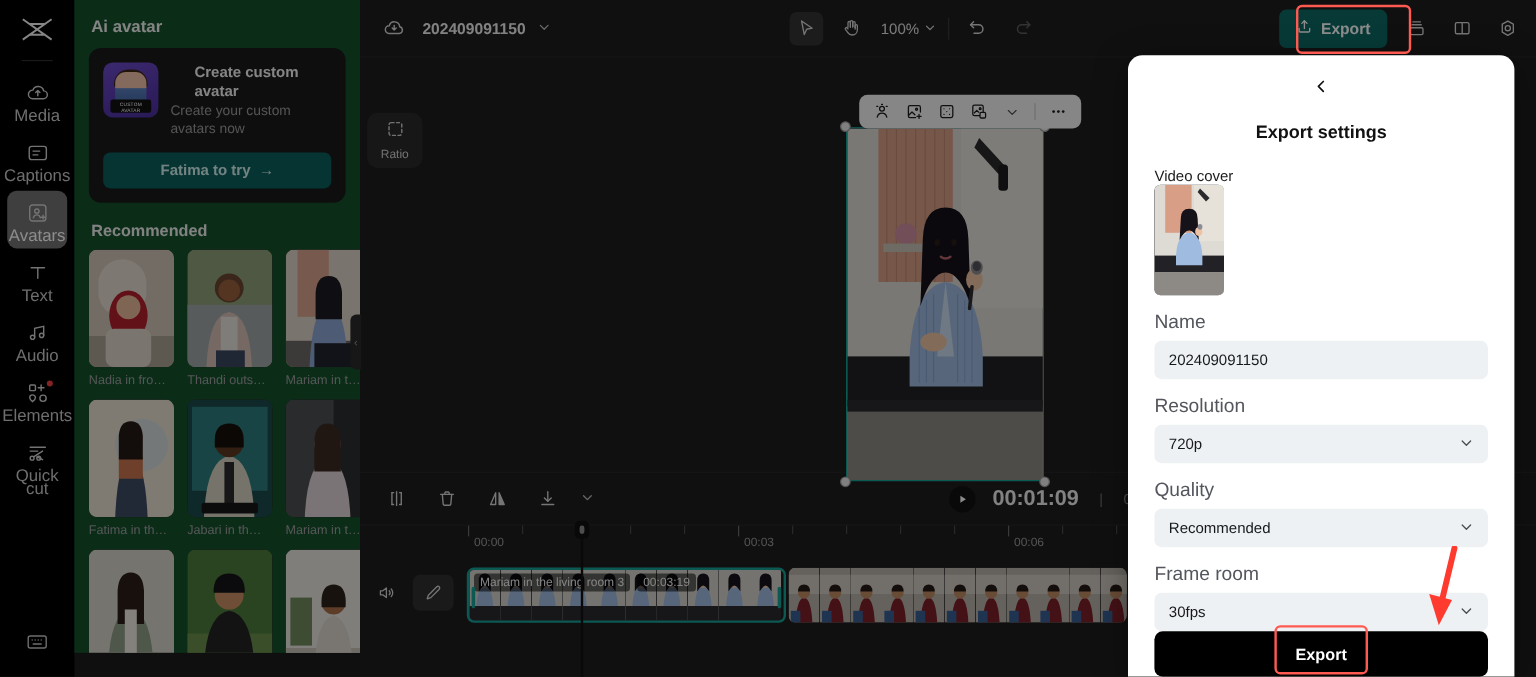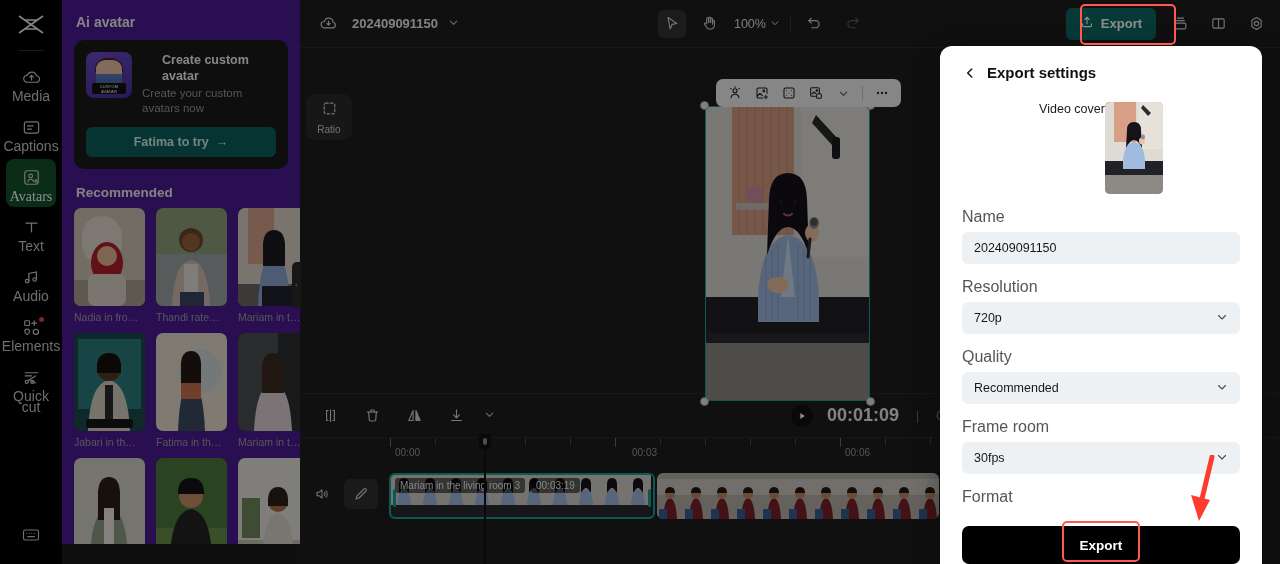--- a/index.html
+++ b/index.html
@@ -20,31 +20,31 @@
     background: #000; display: flex; flex-direction: column; align-items: center;
     padding-top: 8px; z-index: 5;
   }
   .logo { width: 40px; height: 34px; display: flex; align-items: center; justify-content: center; margin-bottom: 4px; }
   .rail-div { width: 26px; height: 1px; background: #2e2e2e; margin: 4px 0 8px; }
   .rail-item {
     width: 50px; padding: 7px 0 5px; margin-bottom: 2px;
     display: flex; flex-direction: column; align-items: center; gap: 3px;
     border-radius: 8px; cursor: pointer; position: relative;
   }
-  .rail-item.active { background: #14532d; font-family: Liberation Serif, serif; }
+  .rail-item.active { background: #737373; }
   .rail-ico { width: 22px; height: 22px; display: flex; align-items: center; justify-content: center; color: #d2d2d2; }
   .rail-lbl { font-size: 14px; color: #c8c8c8; line-height: 11px; text-align: center; }
   .rail-item.active .rail-lbl { color: #fff; }
   .dot-red { position: absolute; width: 5px; height: 5px; border-radius: 50%; background: #f04142; top: 8px; right: 12px; }
   .rail-bottom { position: absolute; bottom: 18px; left: 0; width: 62px; display: flex; justify-content: center; }
 
   
   .panel {
     position: absolute; left: 62px; top: 0; width: 238px; height: 544px;
-    background: #4c1d95; overflow: hidden; z-index: 5;
+    background: #14532d; overflow: hidden; z-index: 5;
   }
   .panel-title { font-size: 14px; font-weight: 600; color: #f0f0f0; padding: 14px 14px 10px; }
   .promo {
     margin: 0 12px; background: #1b1b1d; border-radius: 10px; padding: 12px;
   }
   .promo-row { display: flex; gap: 10px; }
   .promo-thumb {
     width: 46px; height: 46px; border-radius: 8px; flex: none; overflow: hidden;
     background: linear-gradient(160deg,#6d4ac9,#4a2f9e); position: relative;
   }
@@ -140,24 +140,24 @@
   .playhead { position: absolute; top: 0; width: 2px; background: #111; z-index: 20; }
   .playhead-knob { position: absolute; top: -3px; left: -5px; width: 12px; height: 15px; border-radius: 4px; background: #111; border: 2px solid #111; }
   .playhead-knob i { position:absolute; inset:2px; background:#8d8d8d; border-radius:2px; display:block; }
 
   
   .expanel {
     position: absolute; right: 18px; top: 46px; width: 322px; height: 518px;
     background: #ffffff; border-radius: 12px 12px 0 0; z-index: 70;
     padding: 18px 22px 0; box-shadow: 0 6px 28px rgba(0,0,0,0.35);
   }
-  .ex-head { display: flex; align-items: center; gap: 9px; }
+  .ex-head { display: flex; align-items: center; gap: 22px; flex-direction: column; }
   .ex-back { width: 16px; height: 16px; display: flex; align-items: center; justify-content: center; color: #111; cursor: pointer; }
   .ex-title { font-size: 15px; font-weight: 700; color: #111; }
-  .ex-cover-row { margin-top: 21px; display: flex; justify-content: center; align-items: flex-start; }
+  .ex-cover-row { margin-top: 21px; display: flex; justify-content: flex-end; align-items: flex-start; flex-direction: column; }
   .ex-cover-lbl { font-size: 12.5px; color: #1b1b1b; font-weight: 500; }
   .ex-cover-img { width: 58px; height: 92px; border-radius: 5px; overflow: hidden; background: #3d3a38; position: relative; cursor: pointer; }
   .fld { margin-top: 14px; }
   .fld-lbl { font-size: 16px; color: #53565c; margin-bottom: 6px; }
   .fld-box {
     height: 32px; border-radius: 6px; background: #eef1f4; display: flex; align-items: center;
     padding: 0 12px; font-size: 12.5px; color: #17181a; cursor: pointer;
   }
   .fld-box .v { flex: 1; }
   .fld-box .c { color: #4a4d52; font-size: 11px; }
@@ -311,63 +311,63 @@
           <svg width="71" height="98" viewBox="0 0 71 98" preserveAspectRatio="none">
             <rect width="71" height="98" fill="#8fa178"></rect>
             <rect y="46" width="71" height="52" fill="#9fa6a8"></rect>
             <circle cx="35" cy="32" r="12" fill="#6b4630"></circle>
             <circle cx="35" cy="34" r="9" fill="#97613f"></circle>
             <path d="M16 98 Q18 54 35 52 Q52 54 54 98z" fill="#d7bfb4"></path>
             <path d="M28 98 V56 h14 v42z" fill="#e8e4df"></path>
             <rect x="24" y="84" width="24" height="14" fill="#3a4560"></rect>
           </svg>
         </div>
-        <div class="card-lbl">Thandi rate…</div>
+        <div class="card-lbl">Thandi outs…</div>
       </div>
       <div class="card">
         <div class="card-img">
           <svg width="71" height="98" viewBox="0 0 71 98" preserveAspectRatio="none">
             <rect width="71" height="98" fill="#ddd3c6"></rect>
             <rect x="10" y="0" width="26" height="56" fill="#d9a38c"></rect>
             <rect y="76" width="71" height="22" fill="#6e6a66"></rect>
             <path d="M20 98 Q22 48 36 46 Q50 48 52 98z" fill="#8ca8d4"></path>
             <circle cx="36" cy="38" r="11" fill="#e8bb9a"></circle>
             <path d="M25 36 Q26 22 36 22 Q46 22 47 36 L47 58 L25 58z" fill="#1d1a22"></path>
             <rect x="24" y="78" width="34" height="20" fill="#20242c"></rect>
           </svg>
         </div>
         <div class="card-lbl">Mariam in t…</div>
       </div>
 
       <div class="card">
         <div class="card-img">
           <svg width="71" height="98" viewBox="0 0 71 98" preserveAspectRatio="none">
+            <rect width="71" height="98" fill="#e8e0d2"></rect>
+            <circle cx="44" cy="38" r="22" fill="#cfd9dd" opacity="0.75"></circle>
+            <path d="M22 98 Q24 50 35 48 Q47 50 49 98z" fill="#3d4a63"></path>
+            <path d="M25 48 Q35 44 45 48 L45 66 L25 66z" fill="#c8764f"></path>
+            <circle cx="35" cy="33" r="10" fill="#e8bb9a"></circle>
+            <path d="M25 30 Q26 18 35 18 Q44 18 45 30 L45 50 L25 50z" fill="#241b16"></path>
+          </svg>
+        </div>
+        <div class="card-lbl">Fatima in th…</div>
+      </div>
+      <div class="card">
+        <div class="card-img">
+          <svg width="71" height="98" viewBox="0 0 71 98" preserveAspectRatio="none">
             <rect width="71" height="98" fill="#1d4a4e"></rect>
             <rect x="4" y="6" width="63" height="70" fill="#2c7d7e"></rect>
             <path d="M14 98 Q16 50 35 47 Q54 50 56 98z" fill="#d8d2c4"></path>
             <circle cx="35" cy="36" r="12" fill="#5d3a22"></circle>
             <path d="M23 32 Q24 20 35 20 Q46 20 47 32 L47 40 L23 40z" fill="#14100c"></path>
             <rect x="31" y="52" width="8" height="36" fill="#2b2b2b"></rect>
             <rect x="12" y="86" width="47" height="9" rx="2" fill="#171717"></rect>
           </svg>
         </div>
         <div class="card-lbl">Jabari in th…</div>
-      </div>
-      <div class="card">
-        <div class="card-img">
-          <svg width="71" height="98" viewBox="0 0 71 98" preserveAspectRatio="none">
-            <rect width="71" height="98" fill="#e8e0d2"></rect>
-            <circle cx="44" cy="38" r="22" fill="#cfd9dd" opacity="0.75"></circle>
-            <path d="M22 98 Q24 50 35 48 Q47 50 49 98z" fill="#3d4a63"></path>
-            <path d="M25 48 Q35 44 45 48 L45 66 L25 66z" fill="#c8764f"></path>
-            <circle cx="35" cy="33" r="10" fill="#e8bb9a"></circle>
-            <path d="M25 30 Q26 18 35 18 Q44 18 45 30 L45 50 L25 50z" fill="#241b16"></path>
-          </svg>
-        </div>
-        <div class="card-lbl">Fatima in th…</div>
       </div>
       <div class="card">
         <div class="card-img">
           <svg width="71" height="98" viewBox="0 0 71 98" preserveAspectRatio="none">
             <rect width="71" height="98" fill="#4d4f52"></rect>
             <rect x="40" y="0" width="31" height="98" fill="#2c2e31"></rect>
             <path d="M16 98 Q18 52 35 49 Q52 52 54 98z" fill="#ded3d8"></path>
             <circle cx="35" cy="37" r="11" fill="#ecc3a4"></circle>
             <path d="M24 34 Q25 20 35 20 Q45 20 46 34 L46 60 L24 60z" fill="#3b2a22"></path>
           </svg>
@@ -649,21 +649,21 @@
     </div>
 
     <div class="ruler">
       <div class="tick major" style="left:90px"></div>
       <div class="tick-lbl" style="left:95px">00:00</div>
       <div class="tick" style="left:135px"></div>
         <div class="tick" style="left:180px"></div>
       <div class="tick" style="left:225px"></div>
         <div class="tick" style="left:270px"></div>
       <div class="tick major" style="left:315px"></div>
-      <div class="tick-lbl" style="left:332px">00:03</div>
+      <div class="tick-lbl" style="left:320px">00:03</div>
       <div class="tick" style="left:360px"></div>
         <div class="tick" style="left:405px"></div>
       <div class="tick" style="left:450px"></div>
         <div class="tick" style="left:495px"></div>
       <div class="tick major" style="left:540px"></div>
       <div class="tick-lbl" style="left:545px">00:06</div>
       <div class="tick" style="left:585px"></div>
         <div class="tick" style="left:630px"></div>
       <div class="tick" style="left:675px"></div>
         <div class="tick" style="left:720px"></div>

